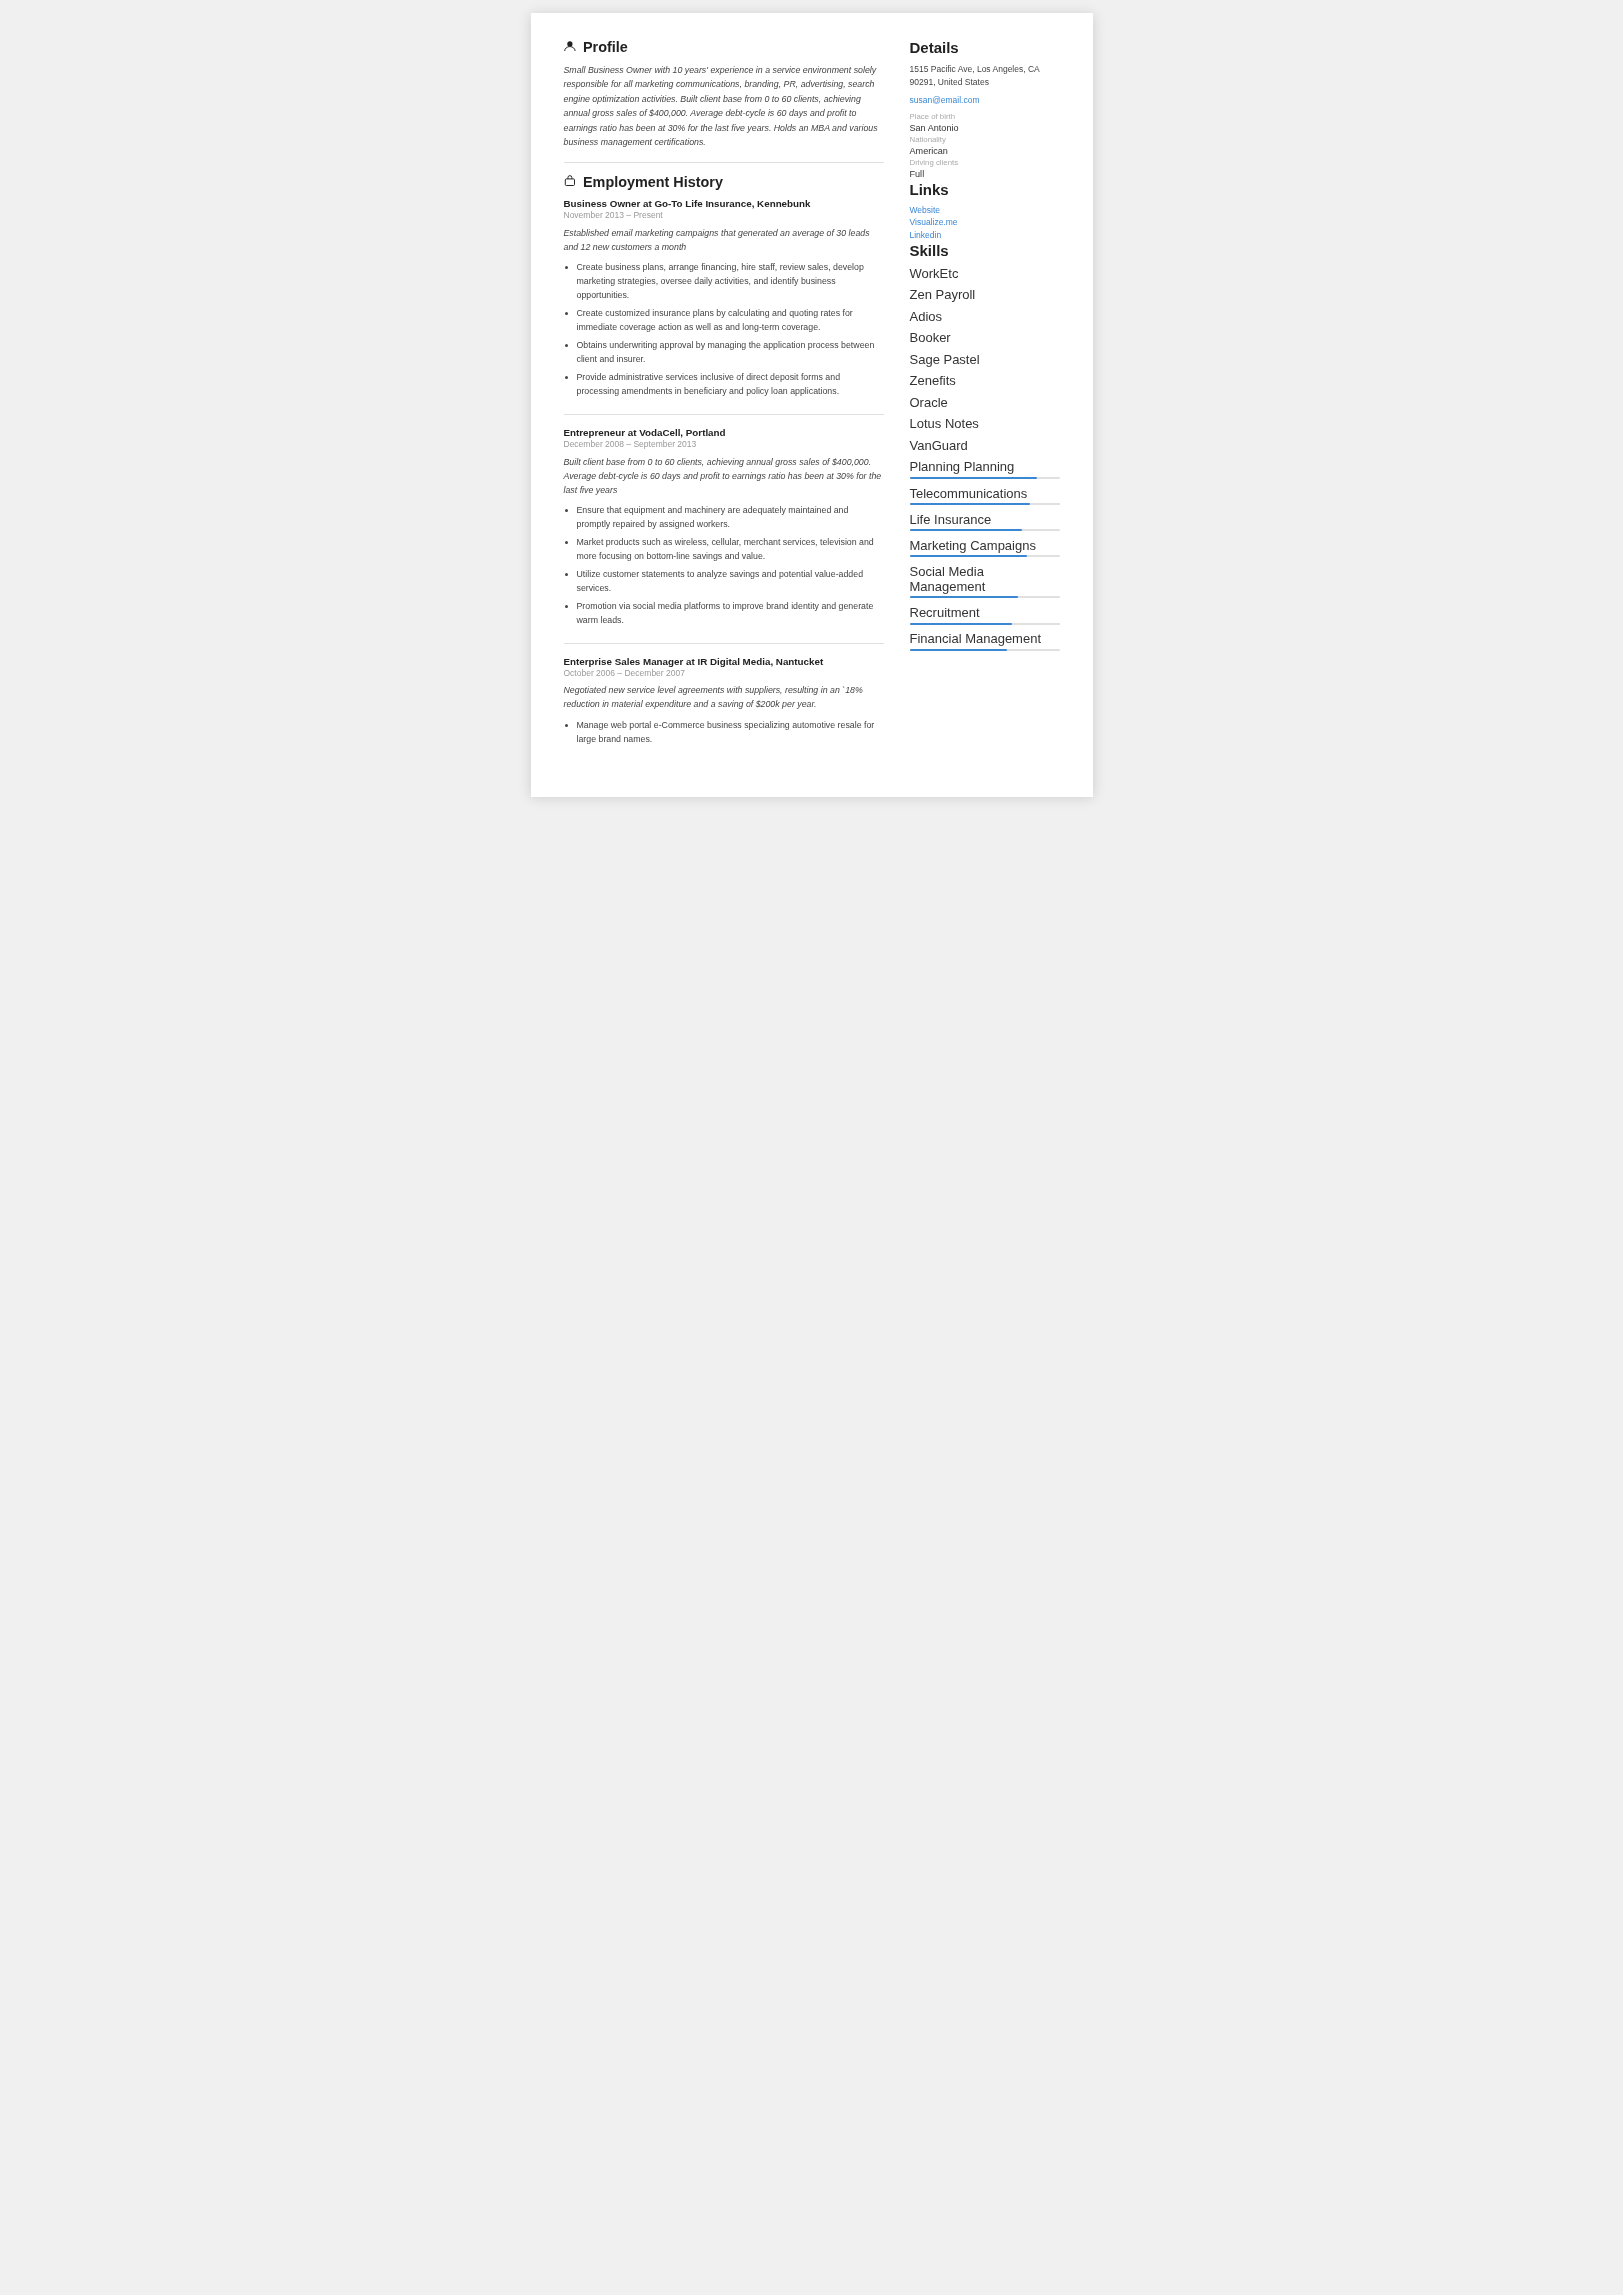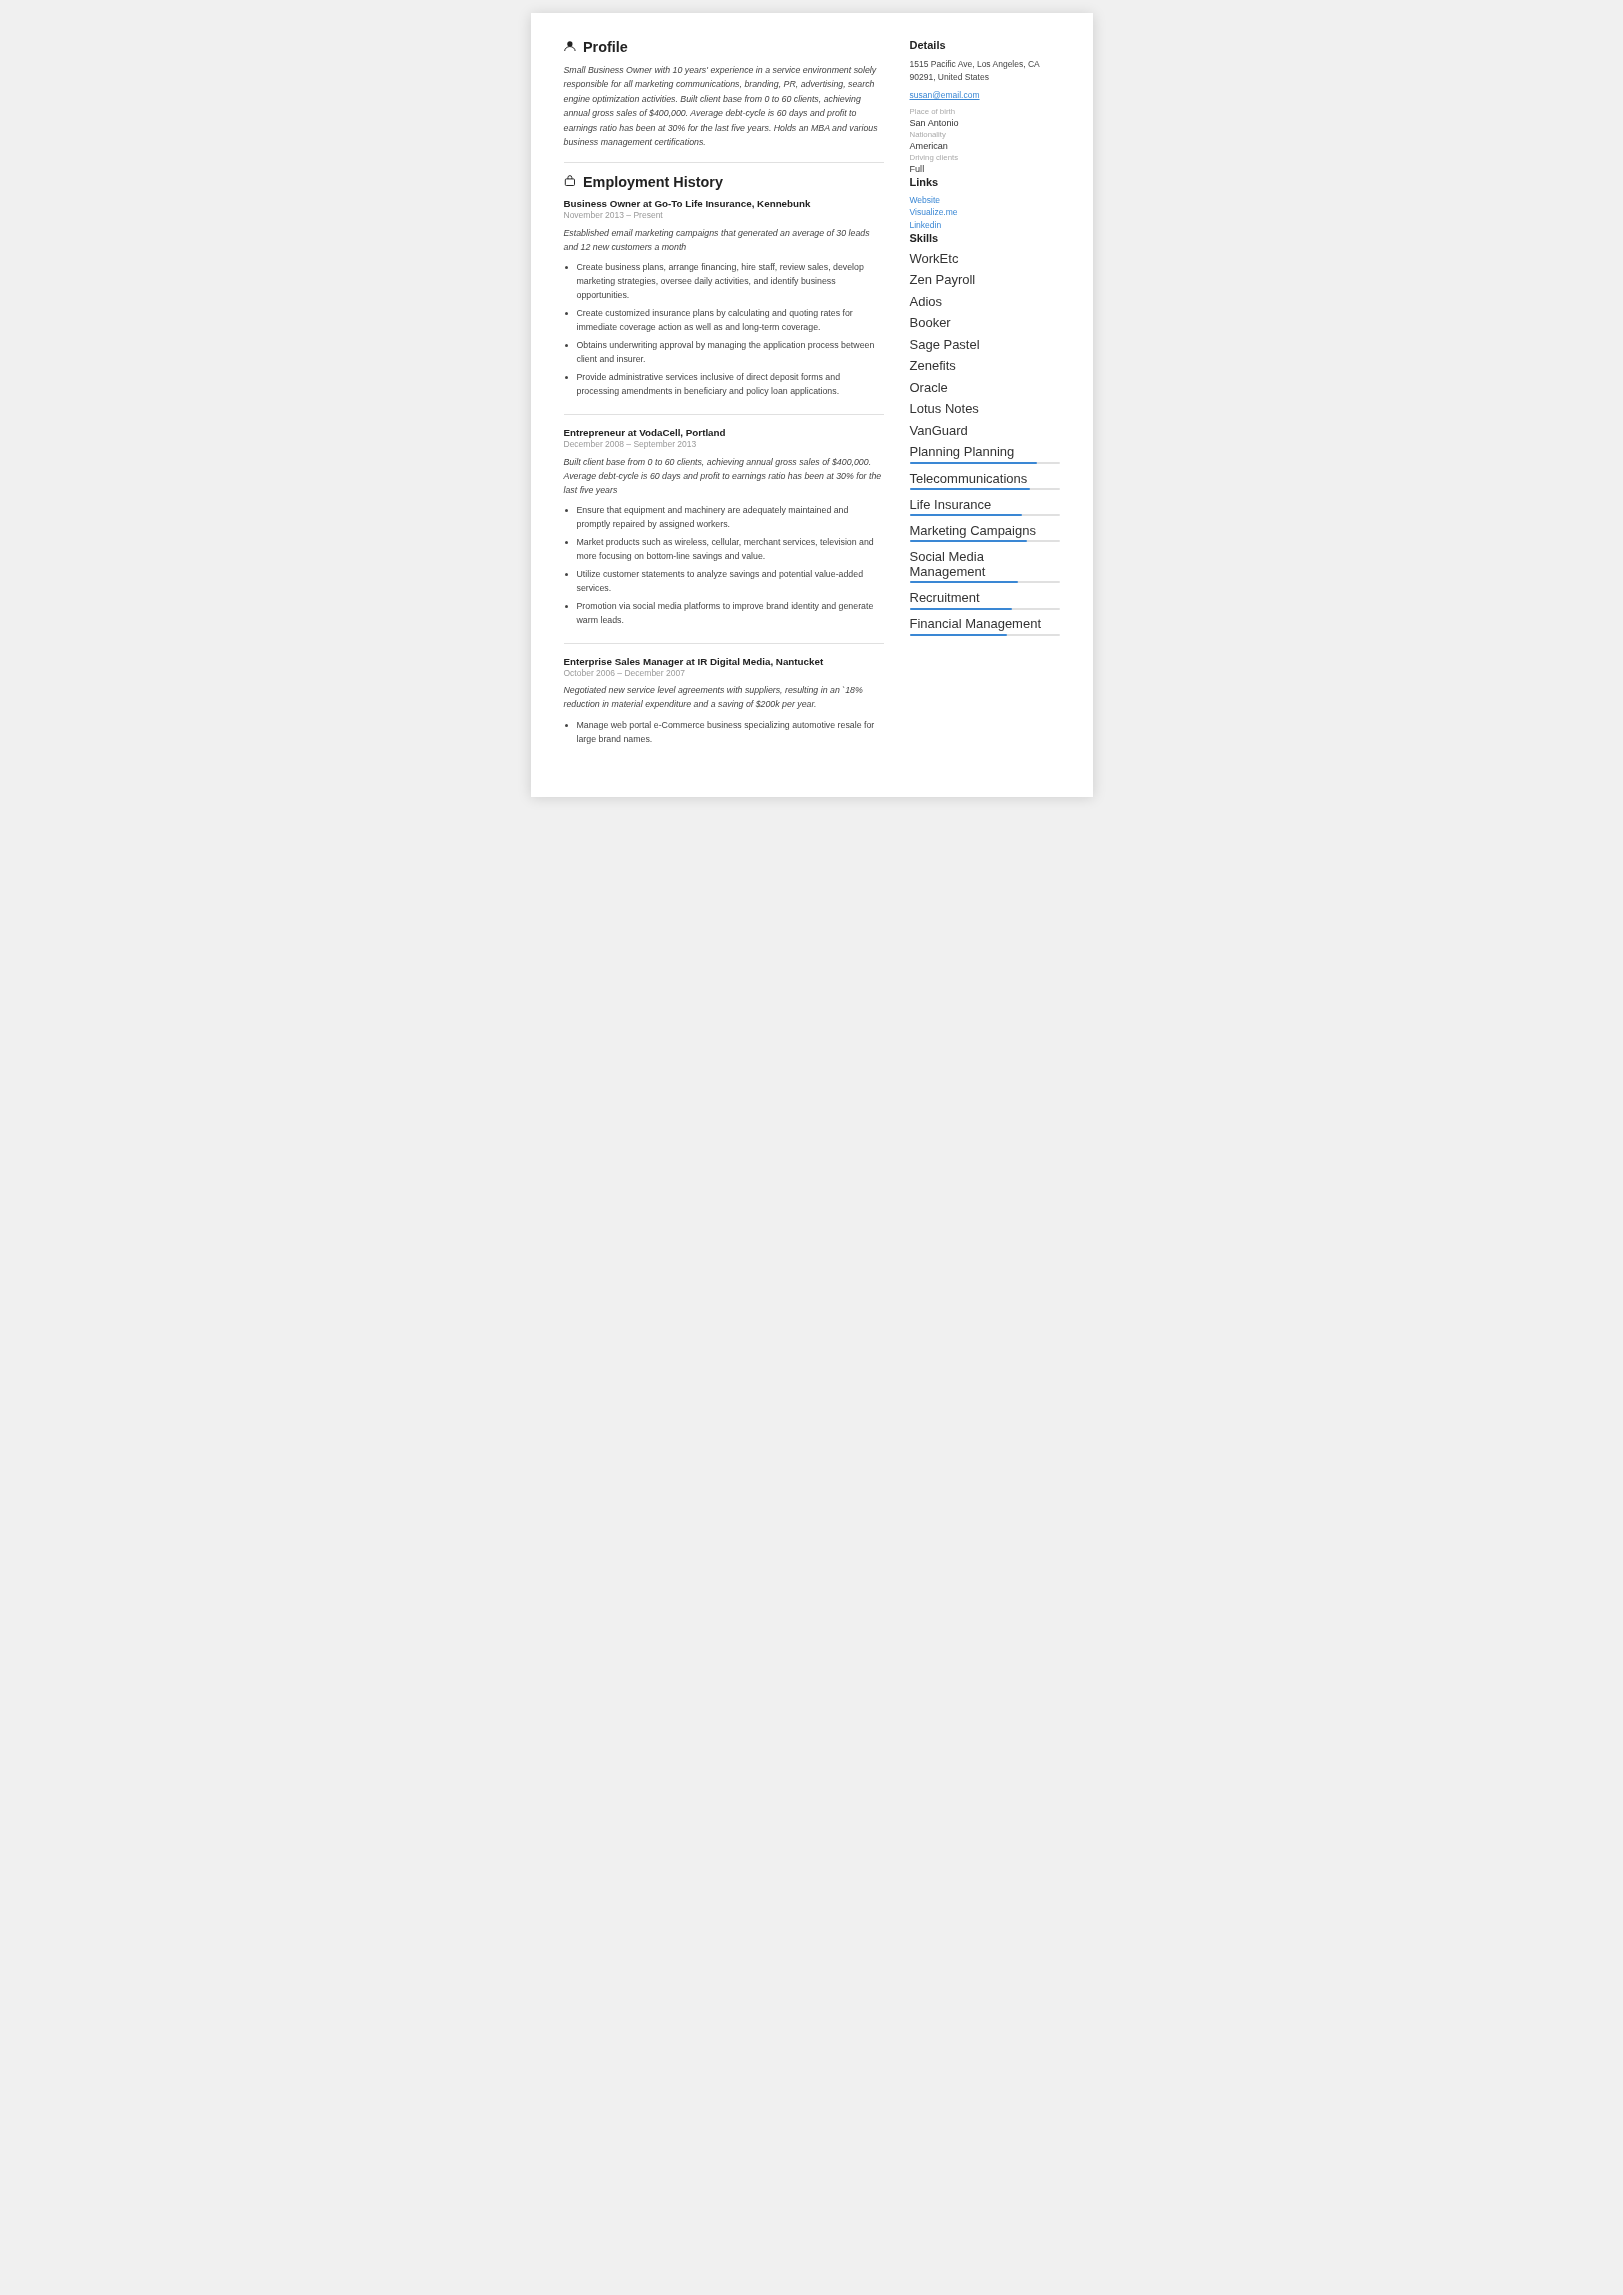--- a/index.html
+++ b/index.html
@@ -126,40 +126,39 @@
       list-style: disc;
     }
     .job-bullets li {
       font-size: 8.8px;
       color: #444;
       line-height: 1.6;
       margin-bottom: 3.9px;
     }
     
     .right-section-title {
-      font-size: 11px;
+      font-size: 15px;
       font-weight: 700;
       color: #222;
       margin-bottom: 6.5px;
       margin-top: 15.7px;
     }
     .right-section-title:first-child {
       margin-top: 0;
     }
     .detail-address {
       font-size: 8.5px;
       color: #444;
       line-height: 1.6;
       margin-bottom: 5px;
     }
     .detail-email {
       font-size: 8.5px;
       color: #3a87d4;
       margin-bottom: 7.8px;
-      text-decoration: underline;
     }
     .detail-label {
       font-size: 7.8px;
       color: #aaa;
       margin-bottom: 1.3px;
       margin-top: 2px;
     }
     .detail-value {
       font-size: 9.1px;
       color: #333;

